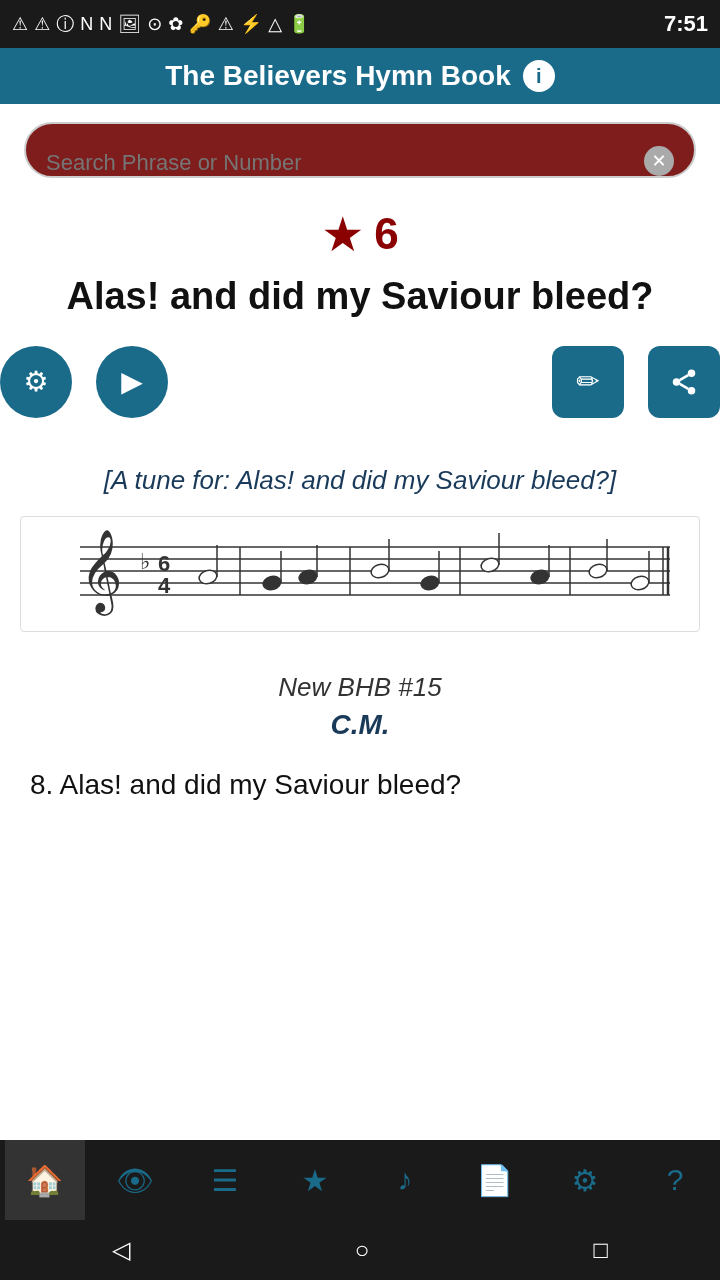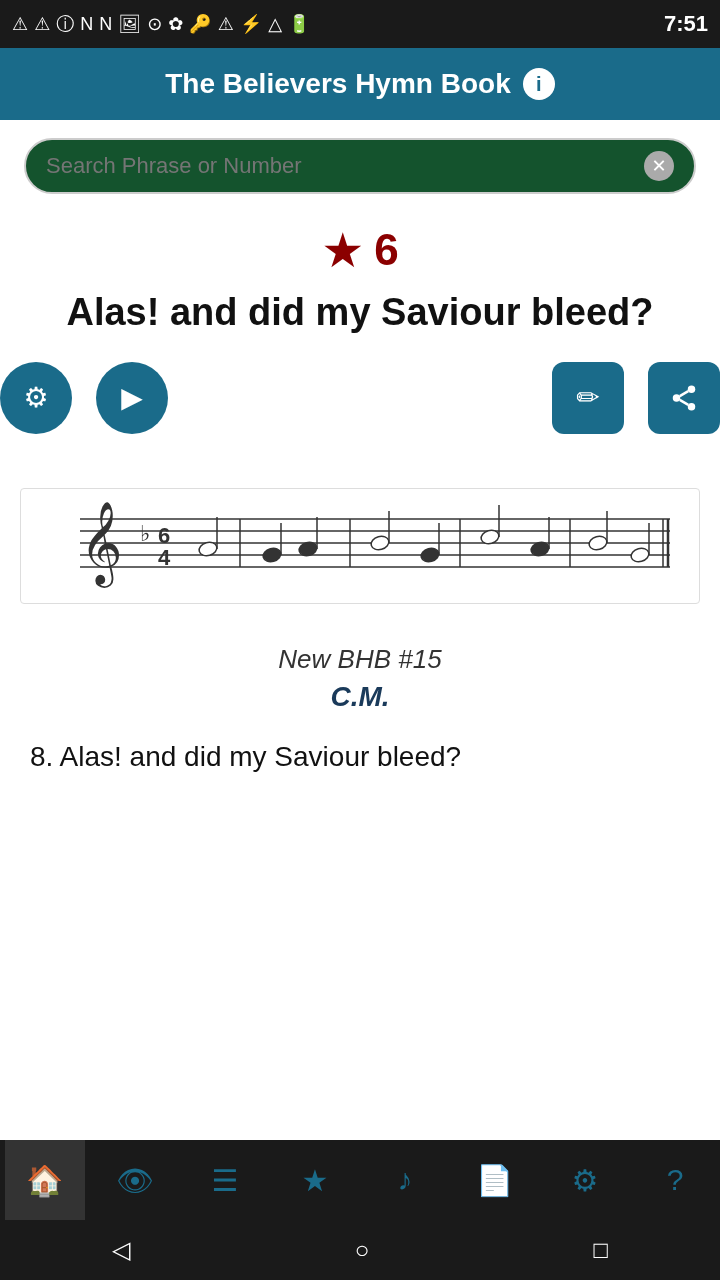--- a/index.html
+++ b/index.html
@@ -25,21 +25,21 @@
       color: white;
       font-size: 18px;
     }
     .status-bar .left-icons { display: flex; align-items: center; gap: 6px; }
     .status-bar .right-icons { display: flex; gap: 6px; font-weight: bold; }
     .status-bar .time { font-size: 22px; font-weight: bold; }
 
     
     .app-header {
       width: 720px;
-      height: 72px;
+      height: 56px;
       background: #1a6b8a;
       display: flex;
       align-items: center;
       justify-content: center;
       gap: 12px;
     }
     .app-header .app-title {
       color: white;
       font-size: 28px;
       font-weight: bold;
@@ -61,23 +61,23 @@
     .search-container {
       padding: 18px 24px;
       background: #fff;
     }
     .search-bar {
       width: 100%;
       height: 56px;
       border: 2px solid #ccc;
       border-radius: 30px;
       display: flex;
-      align-items: center;
+      align-items: flex-end;
       padding: 0 20px;
-      background: #14532d;
+      background: #7f1d1d;
       gap: 28px;
     }
     .search-bar input {
       flex: 1;
       border: none;
       outline: none;
       font-size: 22px;
       color: #999;
       background: transparent;
     }
@@ -329,20 +329,21 @@
       <circle cx="18" cy="5" r="3"></circle>
       <circle cx="6" cy="12" r="3"></circle>
       <circle cx="18" cy="19" r="3"></circle>
       <line x1="8.59" y1="13.51" x2="15.42" y2="17.49" stroke="white" stroke-width="2"></line>
       <line x1="15.41" y1="6.51" x2="8.59" y2="10.49" stroke="white" stroke-width="2"></line>
     </svg>
   </button>
 </div>
 
 <div class="tune-info">
+  <div class="tune-subtitle">[A tune for: Alas! and did my Saviour bleed?]</div>
 </div>
 
 <div class="music-notation">
   <svg class="music-staff-svg" viewBox="0 0 640 90" xmlns="http://www.w3.org/2000/svg">
 
     <line x1="40" y1="20" x2="630" y2="20" stroke="#333" stroke-width="1.5"></line>
     <line x1="40" y1="32" x2="630" y2="32" stroke="#333" stroke-width="1.5"></line>
     <line x1="40" y1="44" x2="630" y2="44" stroke="#333" stroke-width="1.5"></line>
     <line x1="40" y1="56" x2="630" y2="56" stroke="#333" stroke-width="1.5"></line>
     <line x1="40" y1="68" x2="630" y2="68" stroke="#333" stroke-width="1.5"></line>

